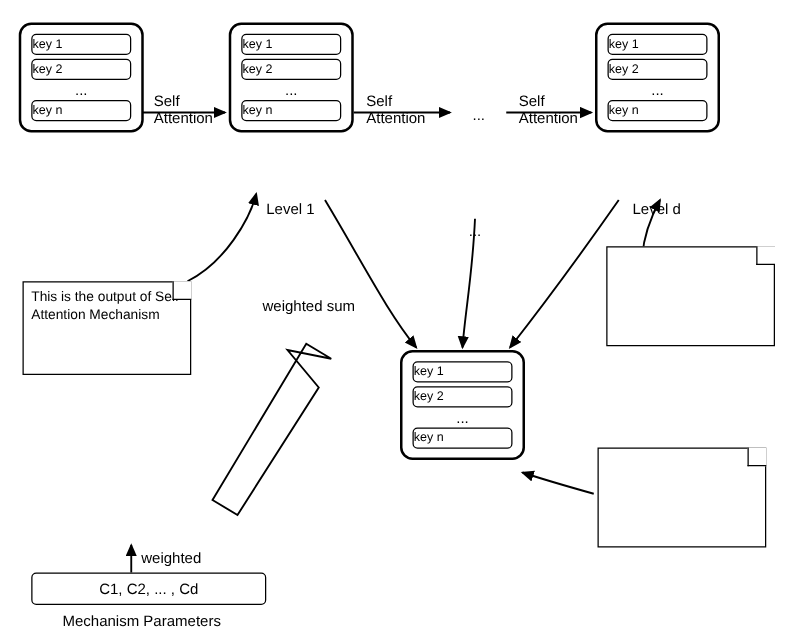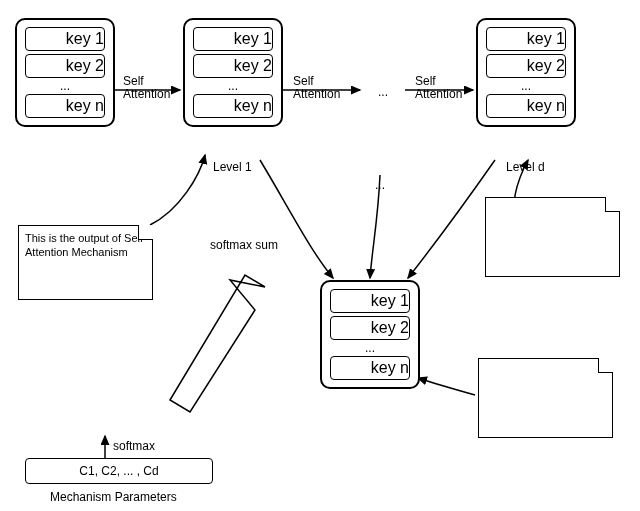--- a/index.html
+++ b/index.html
@@ -19,22 +19,22 @@
     border: 2px solid #000;
     border-radius: 10px;
     background: #fff;
     padding: 4px;
     box-sizing: border-box;
   }
   .key-item {
     border: 1.5px solid #000;
     border-radius: 4px;
     margin: 3px 4px;
-    text-align: right;
-    font-size: 16px;
+    text-align: left;
+    font-size: 10px;
     padding: 2px 0;
     background: #fff;
   }
   .ellipsis-item {
     text-align:center;
     font-size:12px;
     padding:0;
     margin: -2px 0;
   }
   .note {
@@ -148,32 +148,32 @@
   </div>
 
   <div class="label" style="left:123px; top:75px; line-height:1.1; white-space:pre;">Self
 Attention</div>
   <div class="label" style="left:293px; top:75px; line-height:1.1; white-space:pre;">Self
 Attention</div>
   <div class="label" style="left:415px; top:75px; line-height:1.1; white-space:pre;">Self
 Attention</div>
   <div class="label" style="left:378px; top:85px;">...</div>
   <div class="label" style="left:375px; top:178px;">...</div>
-  <div class="label" style="left:210px; top:238px;">softmax sum</div>
+  <div class="label" style="left:210px; top:238px;">weighted sum</div>
 
   <div class="note" style="left:18px; top:225px; width:135px; height:75px;">
     <div class="note-fold"></div>
     <span>This is the output of Self Attention Mechanism</span>
   </div>
 
   <div class="note" style="left:485px; top:197px; width:135px; height:80px;">
     <div class="note-fold"></div>
   </div>
 
   <div class="note" style="left:478px; top:358px; width:135px; height:80px;">
     <div class="note-fold"></div>
   </div>
 
   <div class="param-box" style="left:25px; top:458px; width:188px;">C1, C2, ... , Cd</div>
-  <div class="label" style="left:113px; top:439px;">softmax</div>
+  <div class="label" style="left:113px; top:439px;">weighted</div>
   <div class="label" style="left:50px; top:490px;">Mechanism Parameters</div>
 
 </div>
 
 </body></html>

